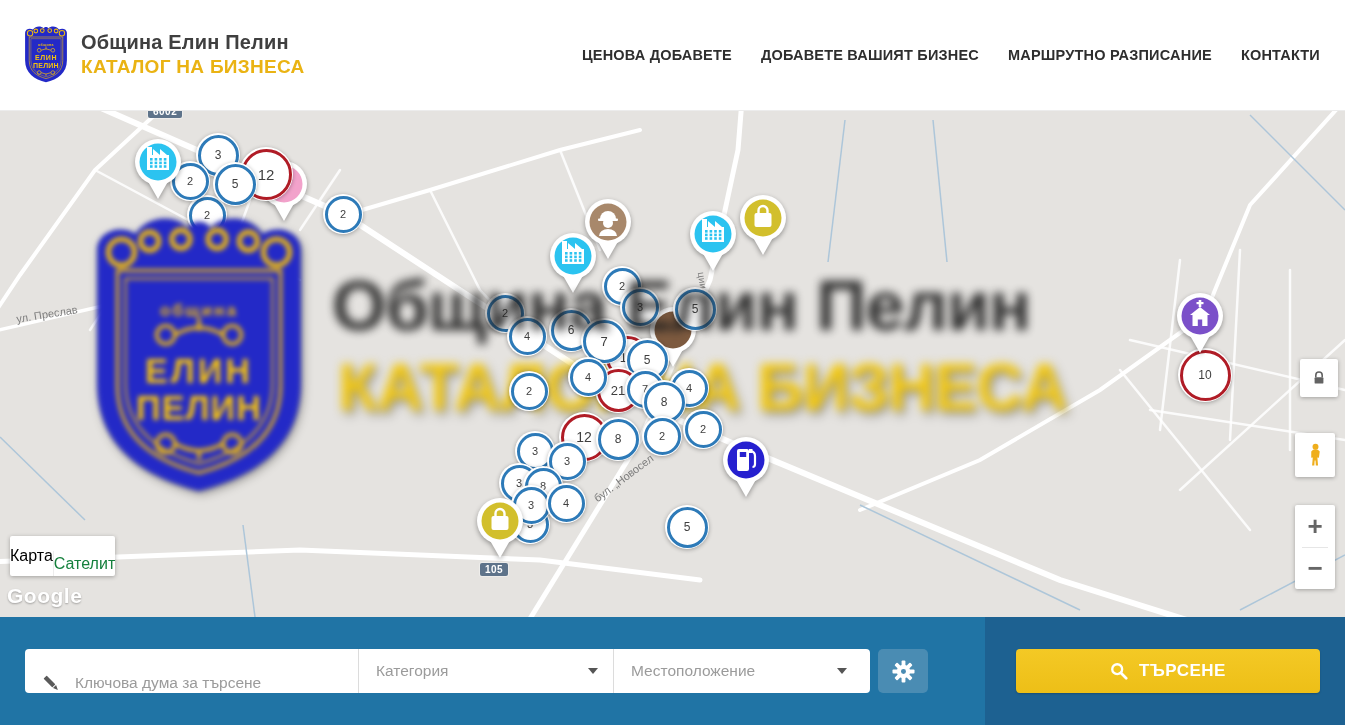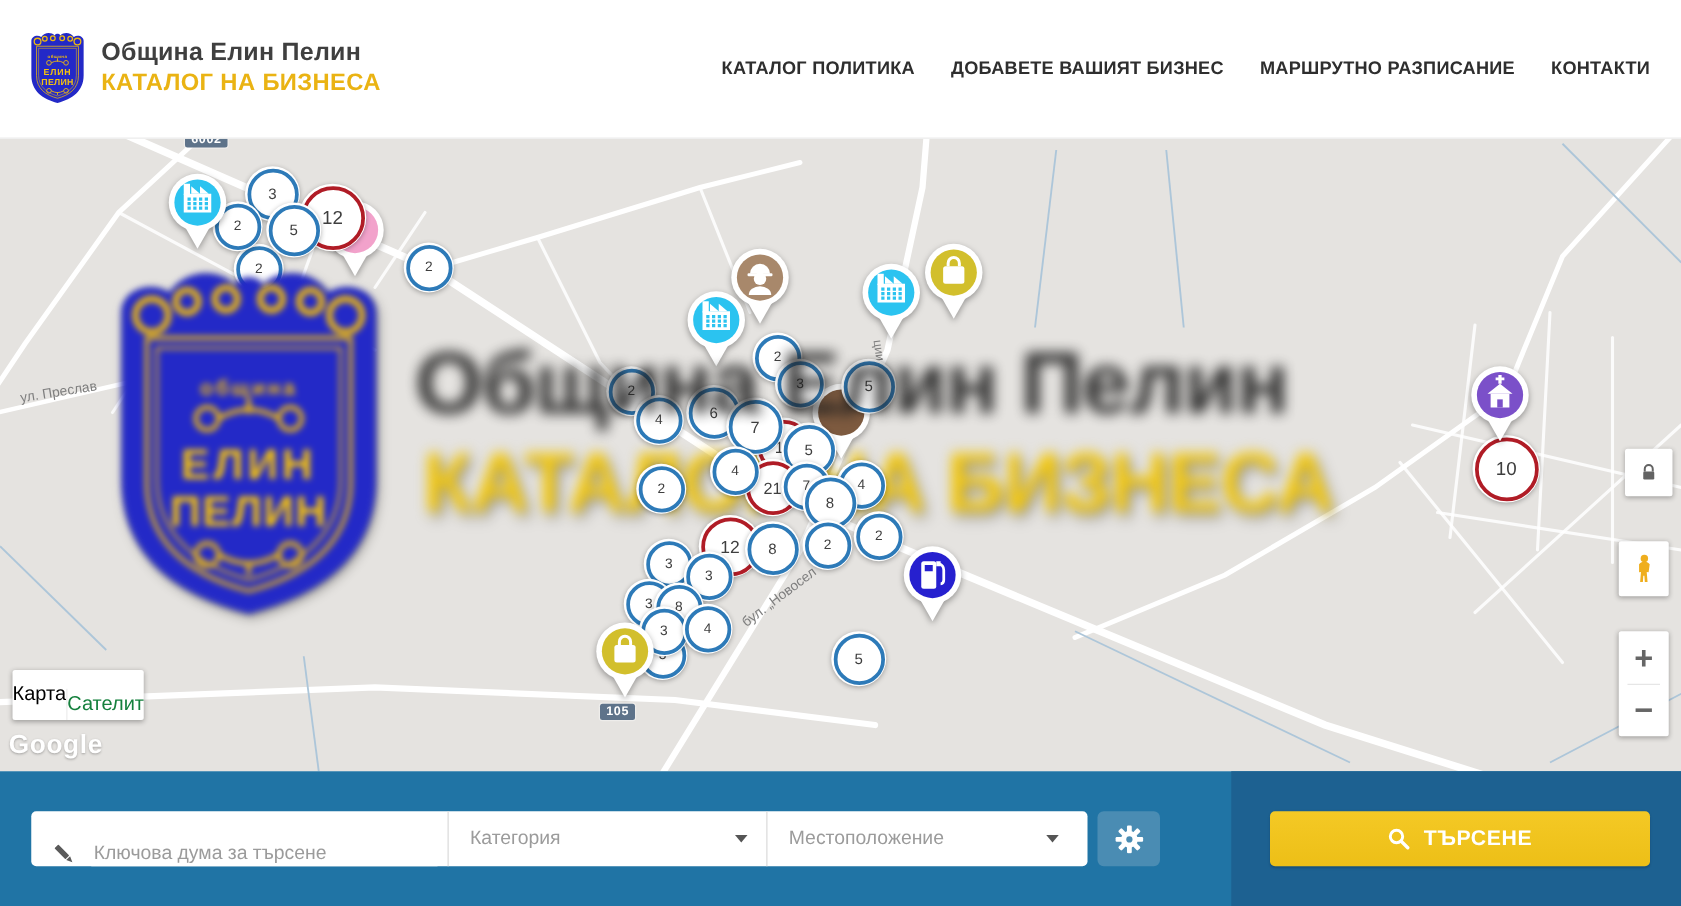--- a/index.html
+++ b/index.html
@@ -123,21 +123,21 @@
   <div id="logo">
     <svg>
         <use href="#emblem"></use>
       </svg>
     <div id="logo-text">
       <div id="logo-title">Община Елин Пелин</div>
       <div id="logo-sub">КАТАЛОГ НА БИЗНЕСА</div>
     </div>
   </div>
   <div id="nav">
-    <div class="nav-item">КАТАЛОГ ПОЛИТИКА</div>
+    <div class="nav-item">ЦЕНОВА ДОБАВЕТЕ</div>
     <div class="nav-item">ДОБАВЕТЕ ВАШИЯТ БИЗНЕС</div>
     <div class="nav-item">МАРШРУТНО РАЗПИСАНИЕ</div>
     <div class="nav-item">КОНТАКТИ</div>
   </div>
 </div>
 
 <div id="map">
   <svg id="map-svg" width="1345" height="507">
     <g stroke="#ffffff" fill="none" stroke-linecap="round">
       <path d="M60,-20 L345,105 L620,285 L760,345 L1060,470 L1345,560" stroke-width="6"></path>
@@ -289,21 +289,21 @@
       <div class="cluster" style="left: 511px; top: 375px; height: 40px; width: 40px;">
         <div class="cluster-ring" style="height: 31px; width: 31px; border: 3px solid rgb(45, 122, 184); font-size: 11px;">3</div>
       </div>
       <div class="cluster" style="left: 546px; top: 373px; height: 40px; width: 40px;">
         <div class="cluster-ring" style="height: 31px; width: 31px; border: 3px solid rgb(45, 122, 184); font-size: 11px;">4</div>
       </div>
       <div class="cluster" style="left: 665px; top: 395px; height: 44px; width: 44px;">
         <div class="cluster-ring" style="height: 35px; width: 35px; border: 3px solid rgb(45, 122, 184); font-size: 12px;">5</div>
       </div>
       <div class="cluster" style="left: 1178px; top: 238px; height: 54px; width: 54px;">
-        <div class="cluster-ring" style="height: 45px; width: 45px; border: 3px solid rgb(176, 28, 38); font-size: 15px; text-align: center;">10</div>
+        <div class="cluster-ring" style="height: 45px; width: 45px; border: 3px solid rgb(176, 28, 38); font-size: 12px; text-align: center;">10</div>
       </div>
       <div class="pin" style="left: 133px; top: 27px;"><svg width="50" height="64" viewBox="-25 -25 50 64">
       <path d="M-12,16 L0,37 L12,16 Z" fill="#fff"></path>
       <circle r="23" fill="#fff"></circle>
           <circle r="18.5" fill="#2bc3f0"></circle>
       <g>
             <g fill="#fff">
               <rect x="-11" y="-7" width="22" height="15"></rect>
       <rect x="-11" y="-15" width="5" height="9"></rect>
       <polygon points="-5,-7 -5,-13 2,-7"></polygon>

